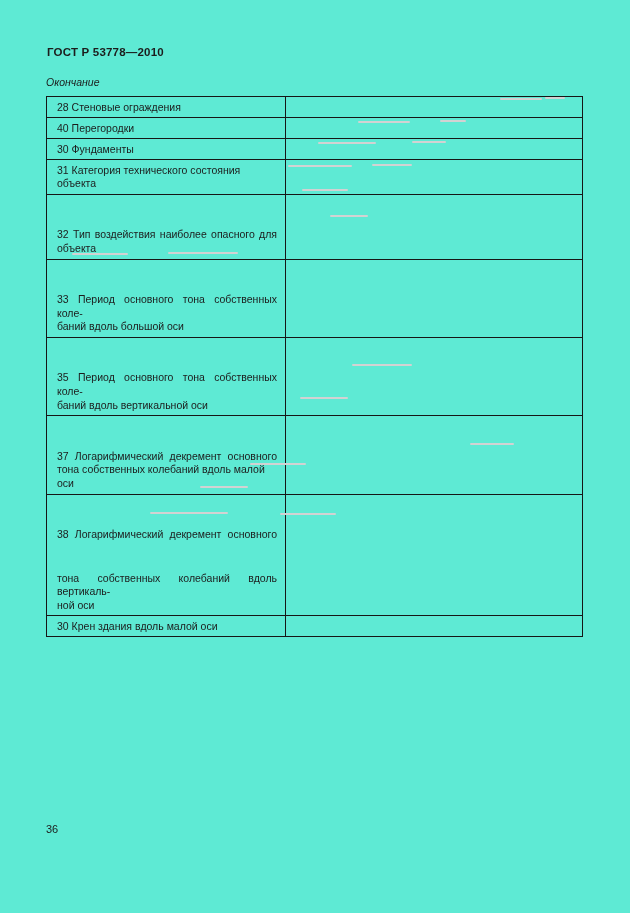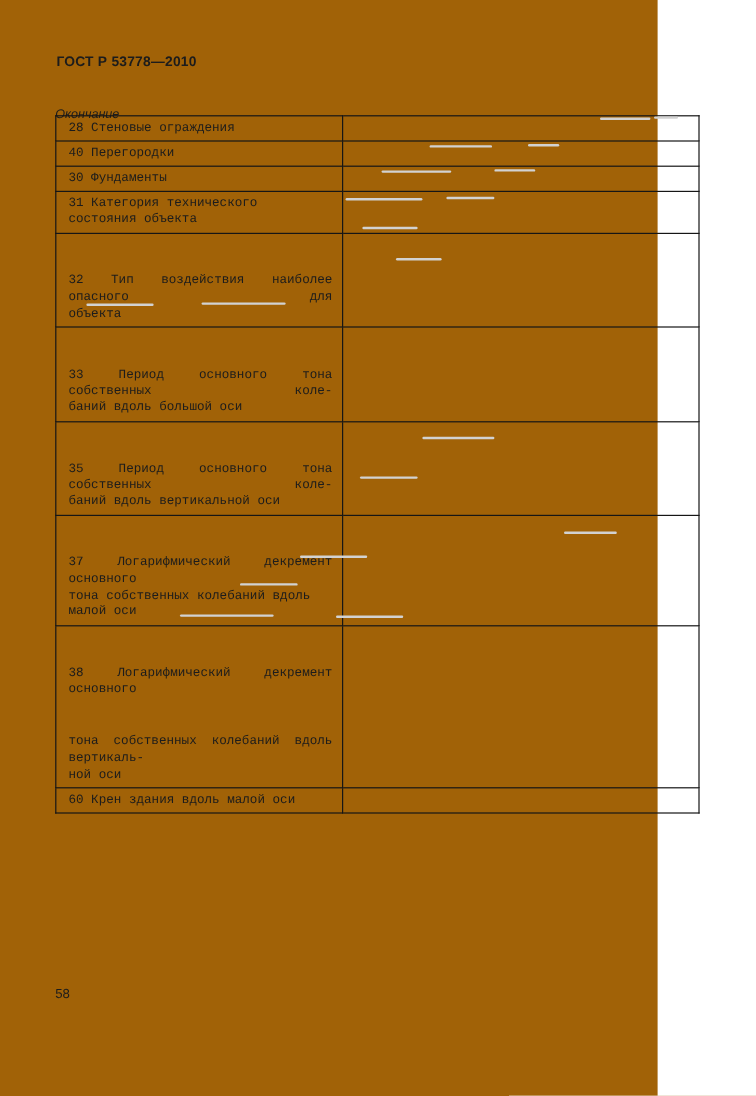--- a/index.html
+++ b/index.html
@@ -6,50 +6,49 @@
   html, body { background: #ffffff; }
   body {
     width: 630px; height: 913px;
     font-family: "Liberation Sans", sans-serif;
     color: #1c1c1c;
     position: relative;
     overflow: hidden;
   }
   .page {
     position: relative;
-    width: 548px; height: 913px;
-    background: #a16207;
+    width: 630px; height: 913px;
+    background: #5eead4;
   }
   .doc-header {
     position: absolute;
     left: 47px; top: 46px;
     font-size: 11.5px;
     font-weight: bold;
     letter-spacing: 0.2px;
   }
   .continuation {
     position: absolute;
-    left: 46px; top: 89px;
+    left: 46px; top: 76px;
     font-size: 10.5px;
     font-style: italic;
   }
   table.params {
     position: absolute;
     left: 46px; top: 96px;
     width: 536px;
     border-collapse: collapse;
     table-layout: fixed;
   }
   table.params td {
     border: 1.3px solid #161616;
     vertical-align: top;
     font-size: 10.5px;
     line-height: 13.6px;
     padding: 3.5px 8px 3px 10px;
-    font-family: Liberation Mono, monospace;
   }
   td.cell-label { width: 239px; }
   td.cell-value { width: 297px; }
   .line.just {
     text-align: justify;
     text-align-last: justify;
     margin-top: 30px;
   }
   .page-number {
     position: absolute;
@@ -130,28 +129,28 @@
         <tr>
           <td class="cell-label">
             <div class="line just">38 Логарифмический декремент основного</div>
             <div class="line just">тона собственных колебаний вдоль вертикаль-</div>
             <div class="line">ной оси</div>
           </td>
           <td class="cell-value"></td>
         </tr>
         <tr>
           <td class="cell-label">
-            <div class="line">60 Крен здания вдоль малой оси</div>
+            <div class="line">30 Крен здания вдоль малой оси</div>
           </td>
           <td class="cell-value"></td>
         </tr>
       </tbody>
   </table>
 
-  <div class="page-number">58</div>
+  <div class="page-number">36</div>
 
   <div class="artifact" style="left:500px; top:98px;  width:42px;"></div>
   <div class="artifact" style="left:545px; top:97px;  width:20px;"></div>
   <div class="artifact" style="left:358px; top:121px; width:52px;"></div>
   <div class="artifact" style="left:440px; top:120px; width:26px;"></div>
   <div class="artifact" style="left:318px; top:142px; width:58px;"></div>
   <div class="artifact" style="left:412px; top:141px; width:34px;"></div>
   <div class="artifact" style="left:288px; top:165px; width:64px;"></div>
   <div class="artifact" style="left:372px; top:164px; width:40px;"></div>
   <div class="artifact" style="left:302px; top:189px; width:46px;"></div>

